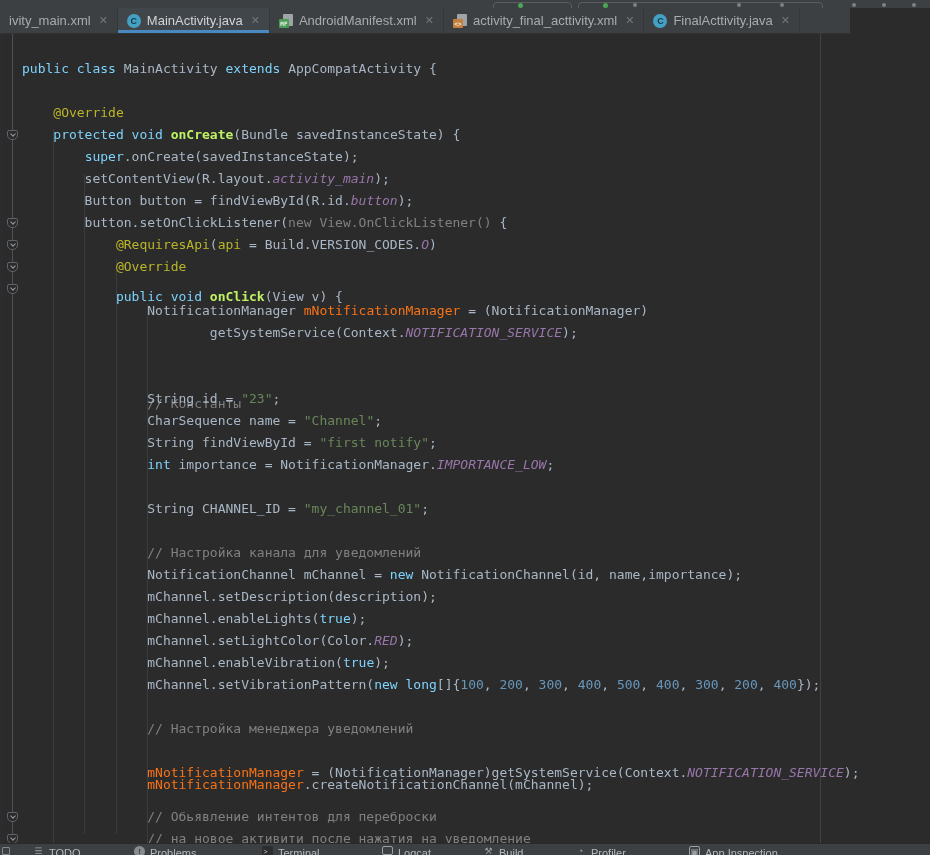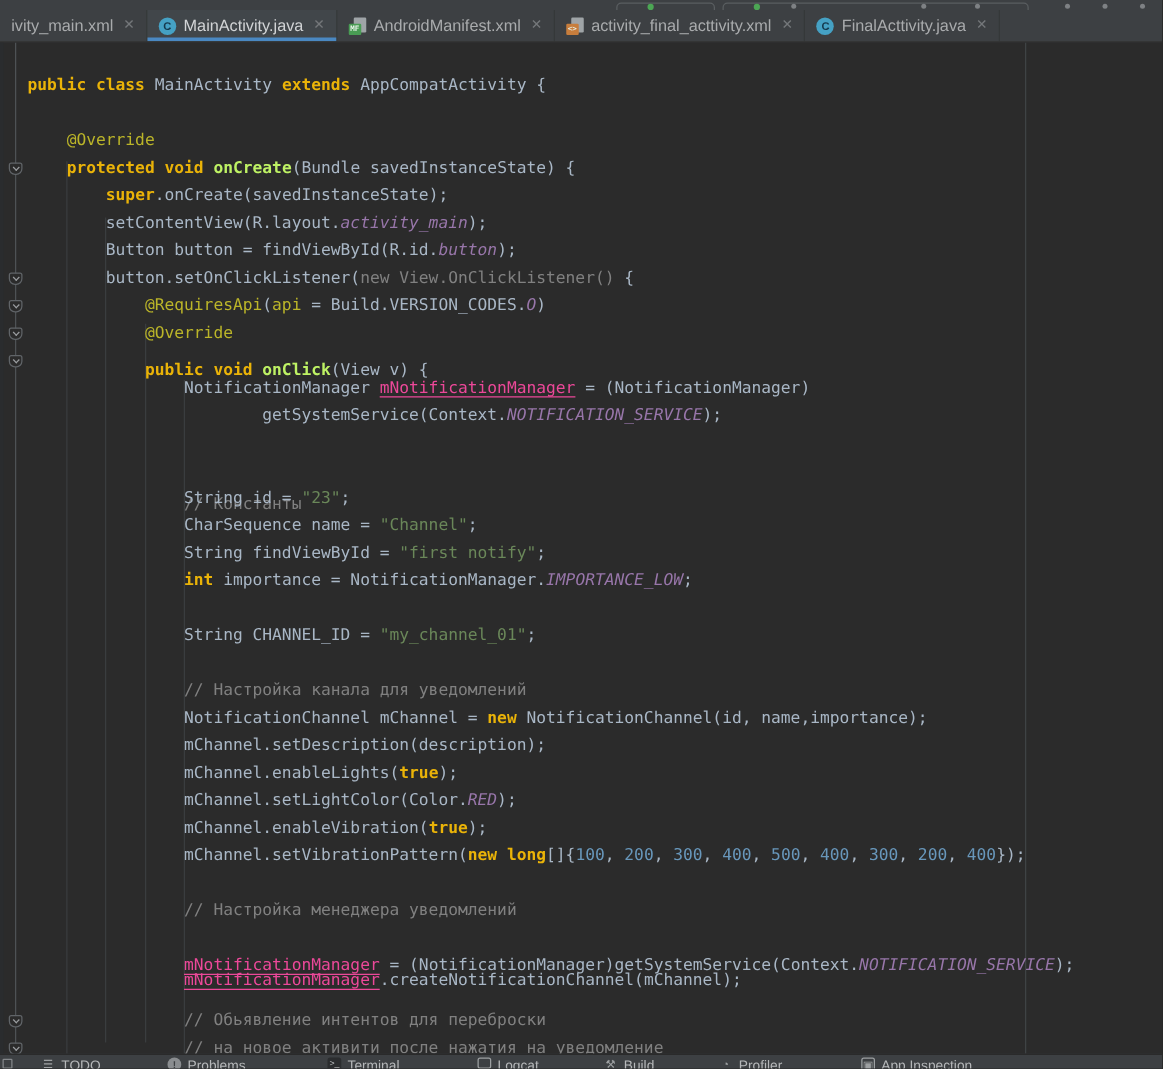--- a/index.html
+++ b/index.html
@@ -6,21 +6,21 @@
   html,body { width:930px; height:855px; overflow:hidden; background:#2B2B2B;
               font-family:"Liberation Sans", sans-serif; }
   .window { position:relative; width:930px; height:855px; background:#2B2B2B; overflow:hidden; }
 
   
   .top-strip { position:absolute; left:0; top:0; width:930px; height:8px; background:#3D4043; overflow:hidden; }
   .tb-group { position:absolute; top:2px; height:14px; border:1px solid #5A5E61; border-radius:4px; background:#3D4043; }
   .tb-dot { position:absolute; top:3px; width:5px; height:5px; border-radius:50%; }
 
   
-  .tab-bar { position:absolute; left:0; top:8px; width:930px; height:26px; background:#3D4043;
+  .tab-bar { position:absolute; left:0; top:8px; width:850px; height:26px; background:#3D4043;
              border-bottom:1px solid #323232; display:flex; align-items:stretch; overflow:hidden; }
   .tab { position:relative; display:flex; align-items:center; gap:6px; padding:0 9px;
          font-size:13px; color:#A9ABAD; cursor:default; border-right:1px solid #353839; }
   .tab.active { background:#41464A; color:#D2D4D6; }
   .tab.active::after { content:""; position:absolute; left:0; right:0; bottom:0; height:3px; background:#4A88C2; }
   .tab-close { color:#74777A; font-size:11px; line-height:1; margin-left:2px; }
   .ic-class { display:inline-flex; align-items:center; justify-content:center; width:14px; height:14px;
               border-radius:50%; background:#45A1C4; color:#14384C; font-size:9px; font-weight:bold; }
   .ic-file { position:relative; width:14px; height:14px; }
   .ic-file .page { position:absolute; right:0; top:0; width:10px; height:12px; background:#9FA4A7; border-radius:1px; }
@@ -33,29 +33,29 @@
   
   .editor { position:absolute; left:0; top:34px; width:930px; height:809px; background:#2B2B2B; overflow:hidden; }
   .left-edge { position:absolute; left:0; top:0; width:3px; height:100%; background:#2A2C2E; }
   .fold-line { position:absolute; left:12px; top:0; width:1px; height:100%; background:#4E5255; }
   .indent-guide { position:absolute; width:1px; background:#3A3D3F; }
   .margin-line { position:absolute; left:820px; top:0; width:1px; height:100%; background:#3F4345; }
   .code-pane { position:absolute; left:0; top:24px; width:930px; height:785px; }
   .code-line { position:absolute; left:22px; height:22px; line-height:22px; white-space:pre;
                font-family:"DejaVu Sans Mono", monospace; font-size:13px; color:#A9B7C6; }
   .tk-d { color:#A9B7C6; }
-  .tk-k { color:#eab308;font-weight:bold; }
+  .tk-k { color:#7dd3fc; }
   .tk-an { color:#BBB529; }
   .tk-s { color:#6A8759; }
   .tk-n { color:#6897BB; }
   .tk-cm { color:#808080; }
   .tk-g { color:#808080; }
   .tk-f { color:#9876AA; font-style:italic; }
   .tk-m { color:#bef264; font-weight:600; }
-  .tk-u { color:#ec4899; text-decoration:underline; text-underline-offset:3px; text-decoration-thickness:1px; }
+  .tk-u { color:#f97316; text-underline-offset:3px; text-decoration-thickness:1px; }
   .tk-x { color:#6A6E71; }
   .fold-marker { position:absolute; left:7px; width:11px; height:10px; background:#2B2B2B;
                  border:1px solid #606468; border-radius:2px 2px 5px 5px; }
   .fold-marker i { display:block; width:4px; height:4px; margin:1px auto 0;
                    border-right:1px solid #9A9DA0; border-bottom:1px solid #9A9DA0; transform:rotate(45deg); }
 
   
   .status-bar { position:absolute; left:0; top:843px; width:930px; height:12px; background:#3D4043;
                 border-top:1px solid #2A2A2A; overflow:hidden; }
   .sb-item { position:absolute; top:2px; display:flex; align-items:flex-start; gap:5px;

